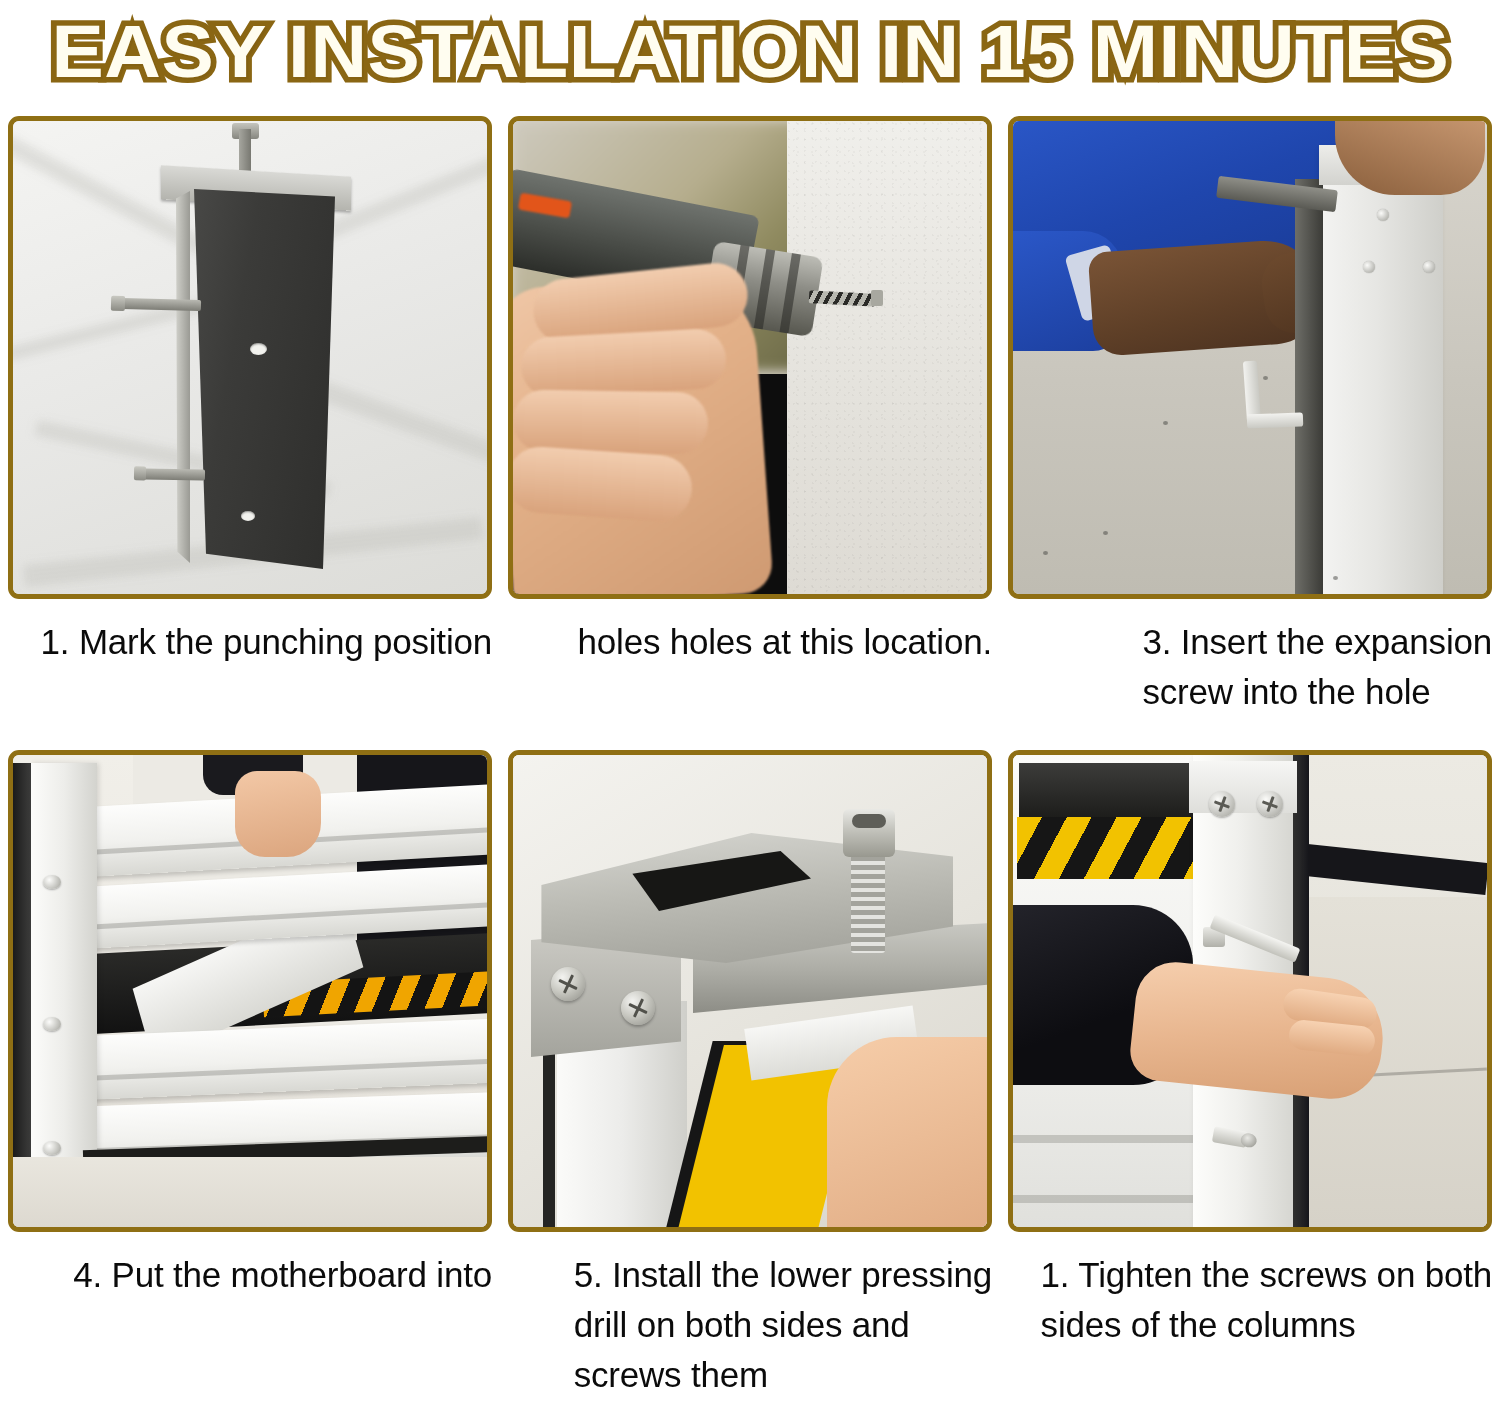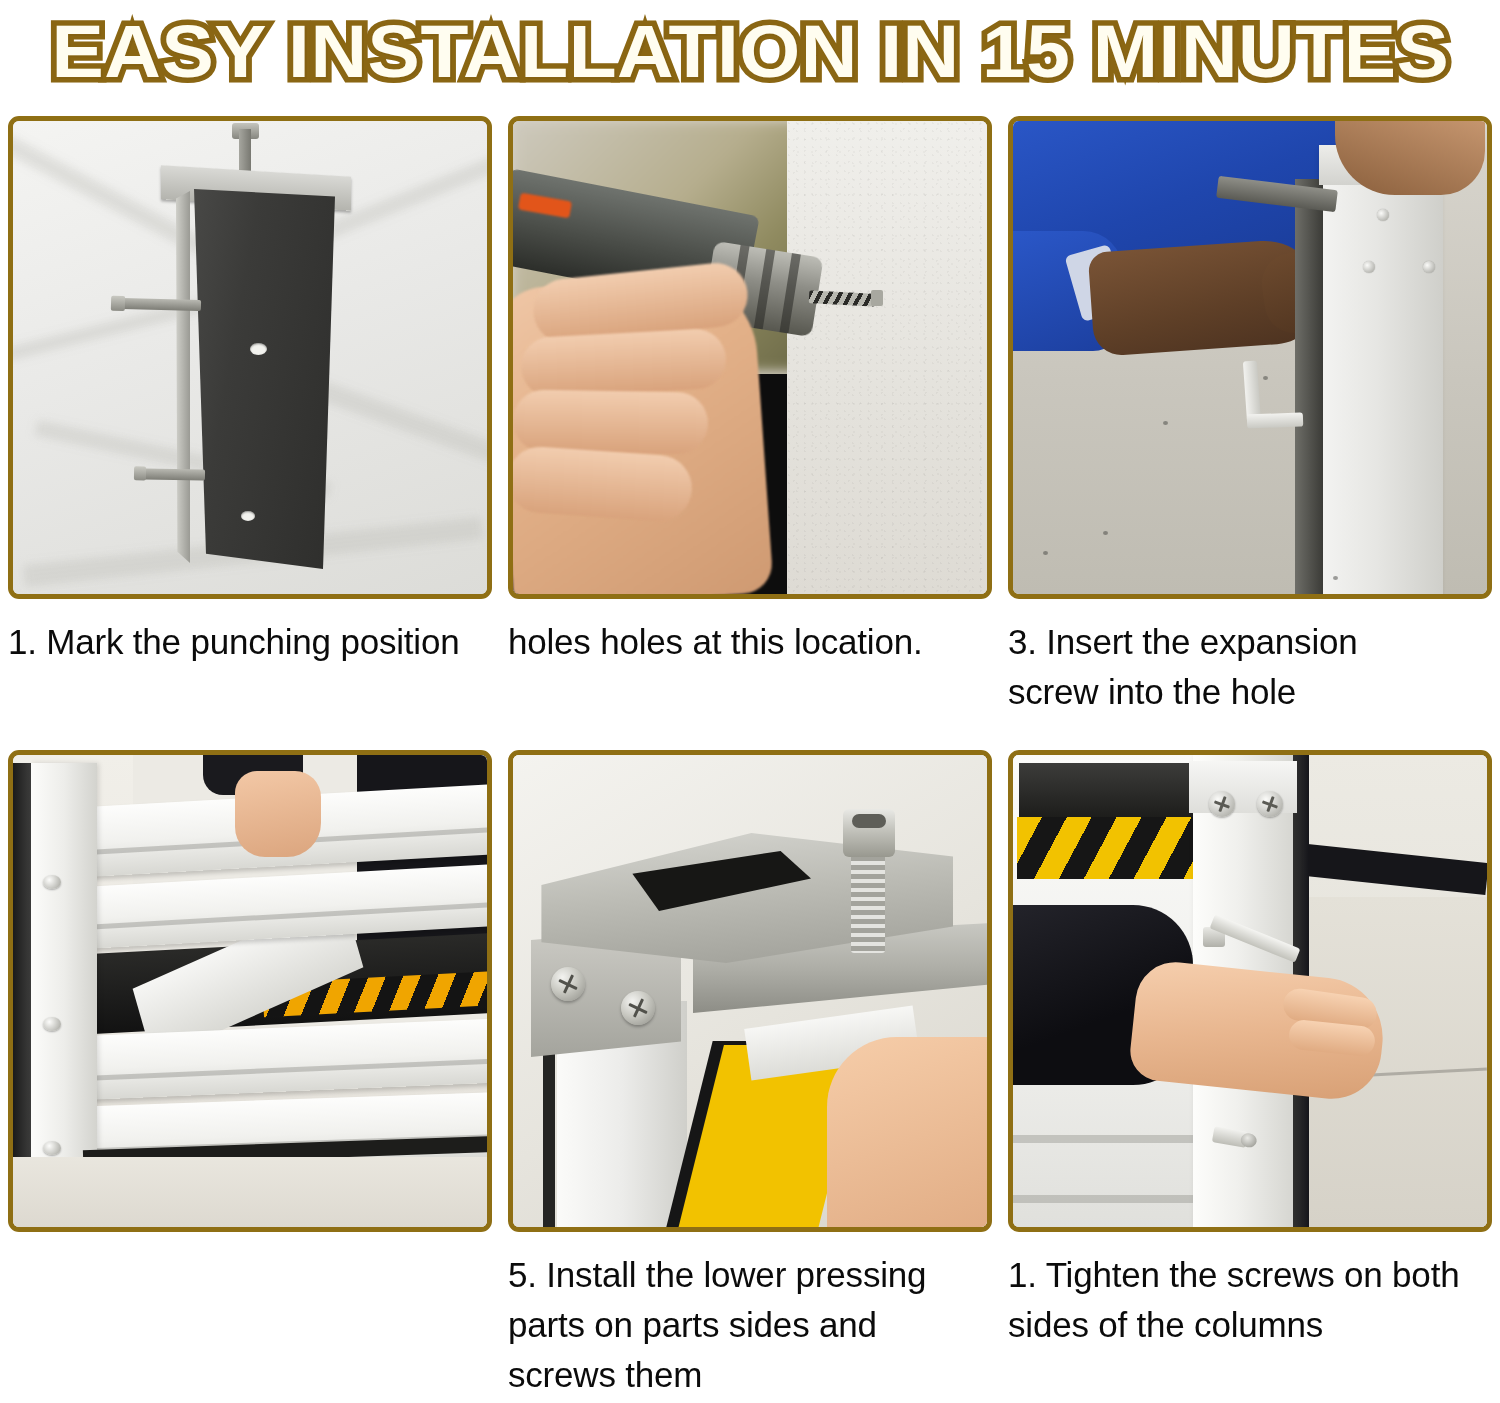--- a/index.html
+++ b/index.html
@@ -46,20 +46,21 @@
     width: 1500px;
     display: grid;
     grid-template-columns: 500px 500px 500px;
     grid-template-rows: 634px auto;
   }
   .step-cell {
     box-sizing: border-box;
     padding: 12px 8px;
     display: flex;
     flex-direction: column;
+    align-items: flex-end;
   }
   .photo-frame {
     box-sizing: border-box;
     width: 484px;
     height: 483px;
     border: 5px solid #8f6f14;
     border-radius: 11px;
     overflow: hidden;
     position: relative;
     background: #e8e6e0;
@@ -658,20 +659,21 @@
         <div class="col4-shadow"></div>
         <div class="column4"></div>
         <div class="scr4" style="top:120px;"></div>
         <div class="scr4" style="top:262px;"></div>
         <div class="scr4" style="top:386px;"></div>
         <div class="baseline"></div>
         <div class="floor4"></div>
       </div>
     </div>
     <div class="caption">
+      <span class="ln">4. Put the motherboard into</span>
     </div>
   </div>
 
   <div class="step-cell row-2">
     <div class="photo-frame">
       <div class="photo p5">
         <div class="wall5"></div>
         <div class="col5-edge"></div>
         <div class="column5"></div>
         <div class="black-tape"></div>
@@ -683,21 +685,21 @@
         <div class="bracket-slot"></div>
         <div class="bolt-shaft"></div>
         <div class="bolt-head"></div>
         <div class="p-screw ps1"></div>
         <div class="p-screw ps2"></div>
         <div class="hand5"></div>
       </div>
     </div>
     <div class="caption">
       <span class="ln">5. Install the lower pressing</span>
-      <span class="ln">parts on parts sides and</span>
+      <span class="ln">drill on both sides and</span>
       <span class="ln">screws them</span>
     </div>
   </div>
 
   <div class="step-cell row-2">
     <div class="photo-frame">
       <div class="photo p6">
         <div class="wall6"></div>
         <div class="skirting"></div>
         <div class="floor6"></div>

